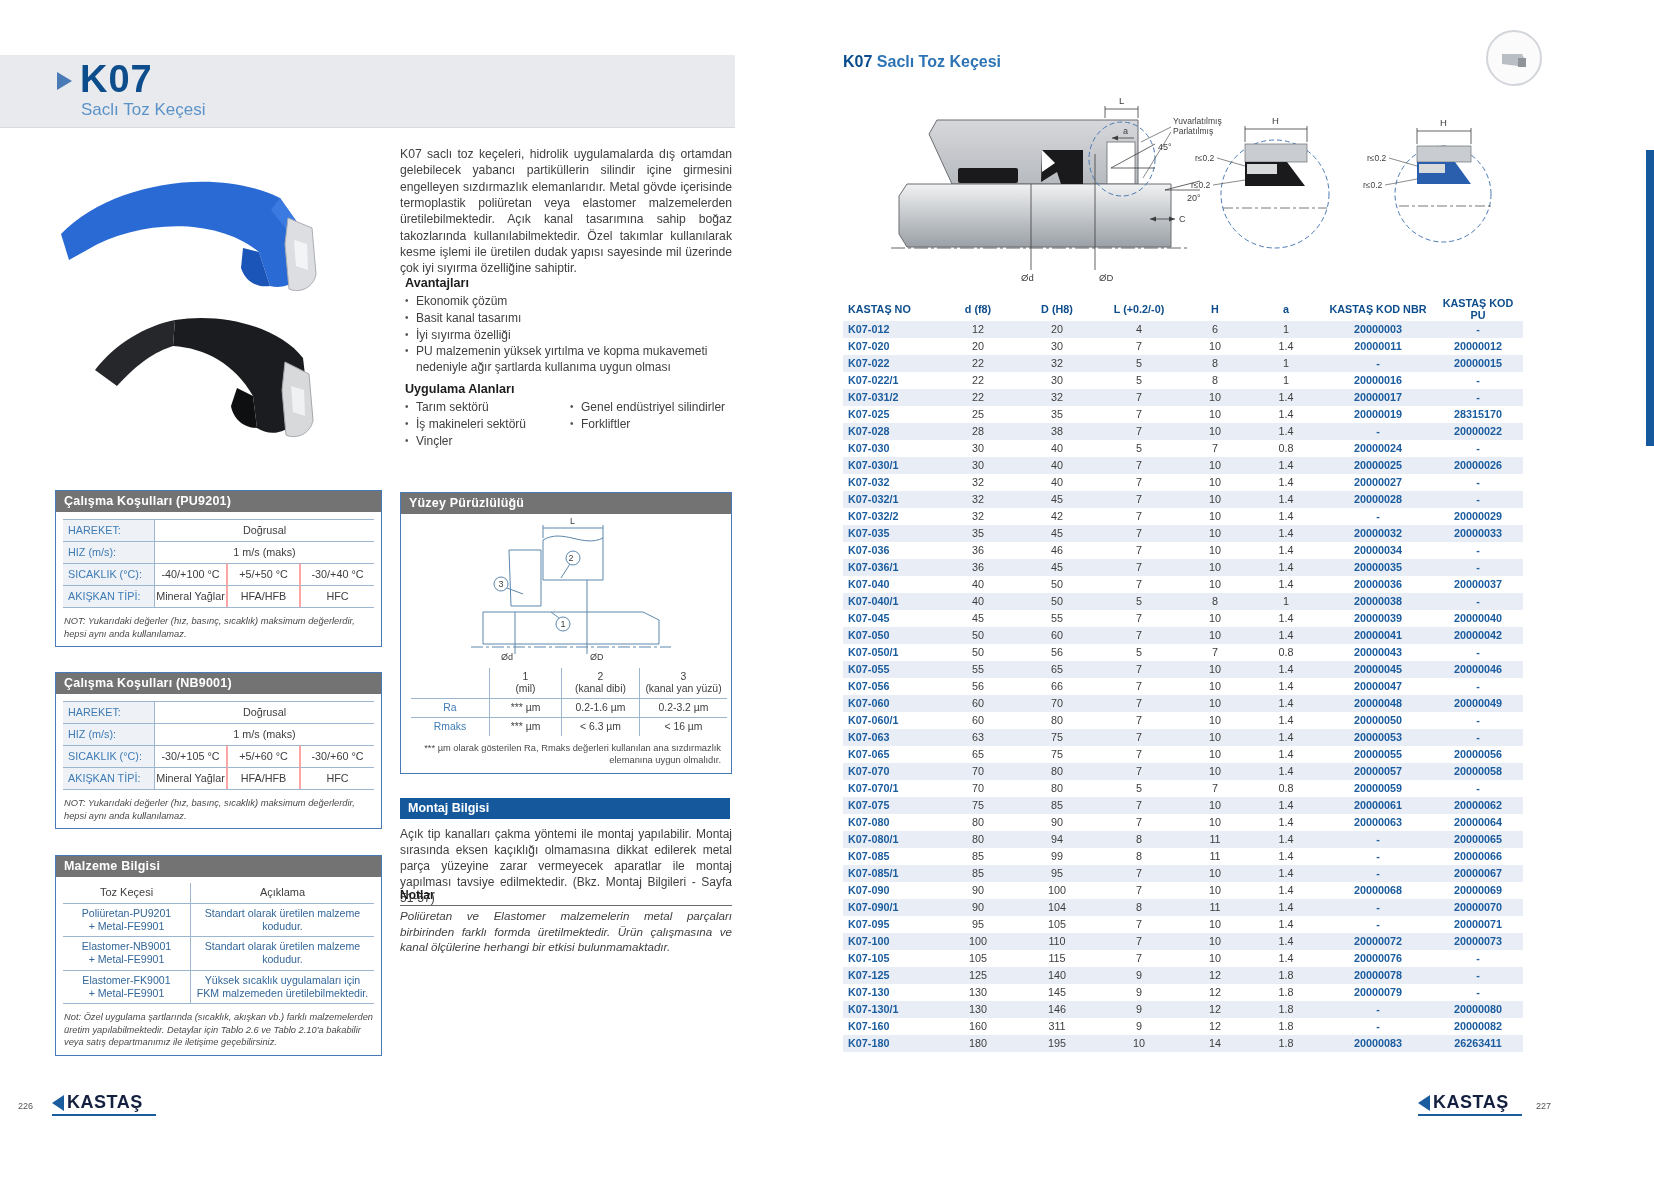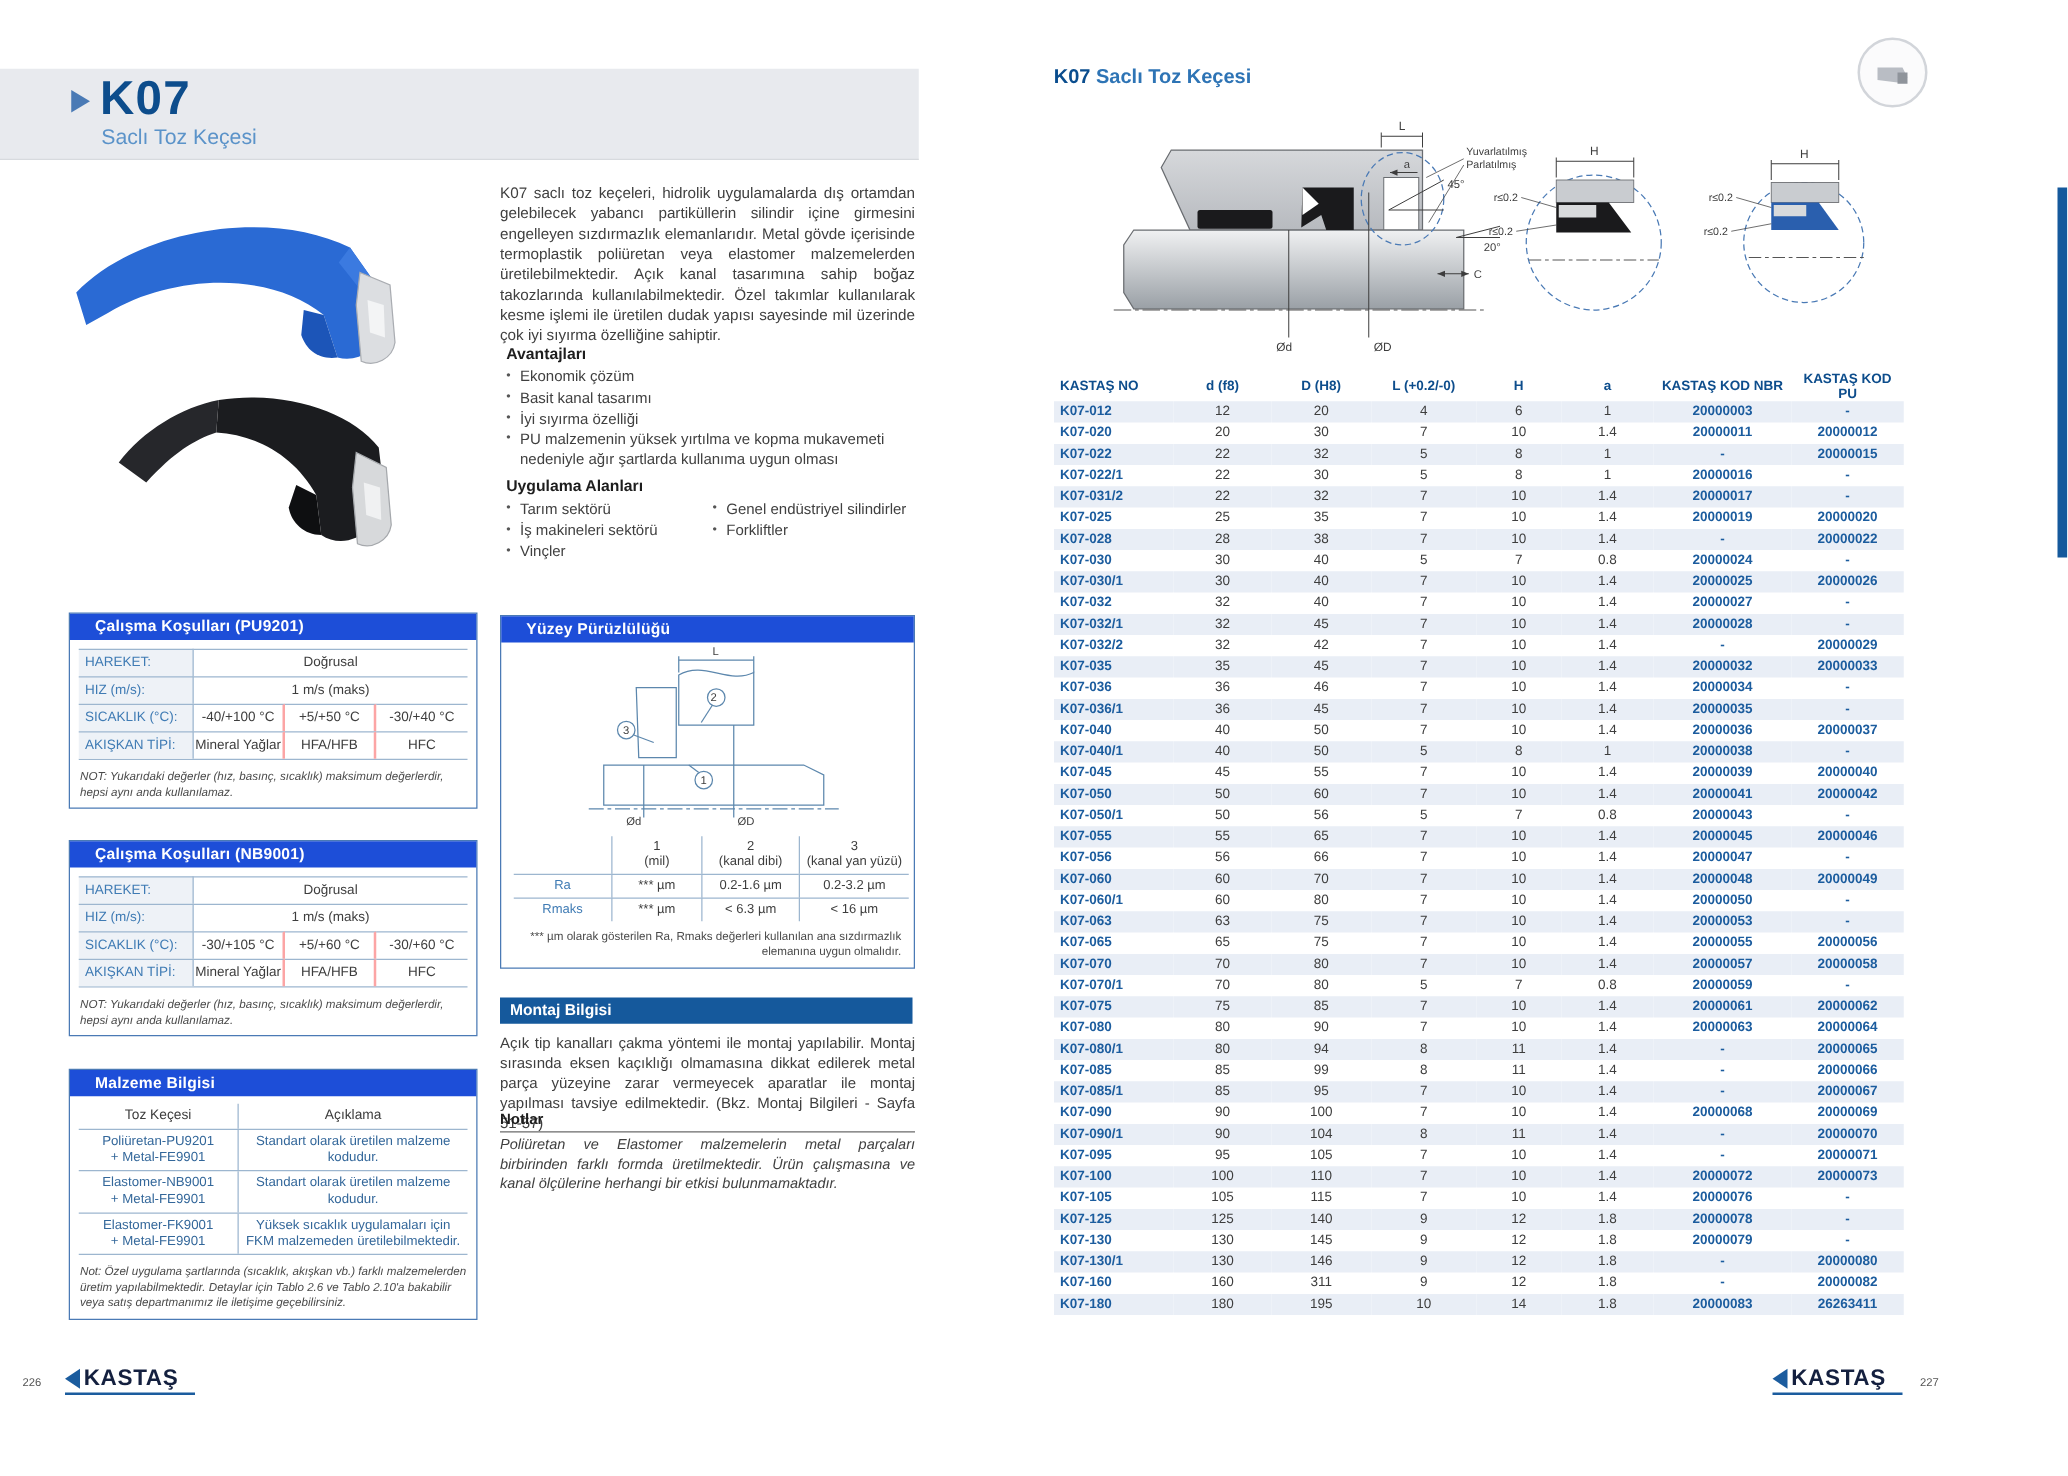--- a/index.html
+++ b/index.html
@@ -17,21 +17,21 @@
   .h-block{font-weight:bold;color:#1d1d1d;font-size:12.6px;margin-bottom:4px;}
   .adv{left:405px;top:276px;width:330px;font-size:12px;}
   .apps{left:405px;top:382px;width:330px;font-size:12px;}
   .li{position:relative;padding-left:11px;line-height:1.32;margin-bottom:1px;color:#3f3f3f;}
   .li::before{content:"•";position:absolute;left:0;top:0;color:#555;font-size:10px;}
   .apps-cols{display:flex;}
   .apps-cols > div{width:165px;}
 
   
   .panel{border:1px solid #4a7ab5;background:#fff;}
-  .panel-bar{background:#1d4ed8;color:#fff;font-weight:bold;font-size:12.5px;line-height:21px;padding-left:20px;letter-spacing:.2px;}
+  .panel-bar{background:#737373;color:#fff;font-weight:bold;font-size:12.5px;line-height:21px;padding-left:8px;letter-spacing:.2px;}
   .bar-alone{background:#15599c;color:#fff;font-weight:bold;font-size:12.5px;line-height:21px;padding-left:8px;}
   .cond{display:grid;grid-template-columns:92px 1fr 1fr 1fr;margin:7px 7px 2px 7px;border-bottom:1px solid #9db6cf;}
   .cond > div{border-top:1px solid #9db6cf;font-size:10.8px;line-height:21px;text-align:center;color:#3d3d3d;}
   .cond .lab{color:#3f7bb4;text-align:left;padding-left:5px;background:#eef2f7;border-right:1px solid #9db6cf;}
   .cond .span3{grid-column:2 / span 3;}
   .cond .vline{border-right:2px solid #fca5a5;}
   .note{font-size:9.3px;font-style:italic;color:#4a4a4a;padding:5px 8px 6px 8px;line-height:1.35;}
 
   .mat{margin:6px 7px 2px 7px;font-size:10.6px;}
   .mat-row{display:grid;grid-template-columns:128px 1fr;border-bottom:1px solid #9db6cf;}
@@ -421,21 +421,21 @@
           <td class="kod">-</td>
         </tr>
         <tr>
           <td class="code">K07-025</td>
           <td class="num">25</td>
           <td class="num">35</td>
           <td class="num">7</td>
           <td class="num">10</td>
           <td class="num">1.4</td>
           <td class="kod">20000019</td>
-          <td class="kod">20000020</td>
+          <td class="kod">28315170</td>
         </tr>
         <tr>
           <td class="code">K07-028</td>
           <td class="num">28</td>
           <td class="num">38</td>
           <td class="num">7</td>
           <td class="num">10</td>
           <td class="num">1.4</td>
           <td class="kod">-</td>
           <td class="kod">20000022</td>

